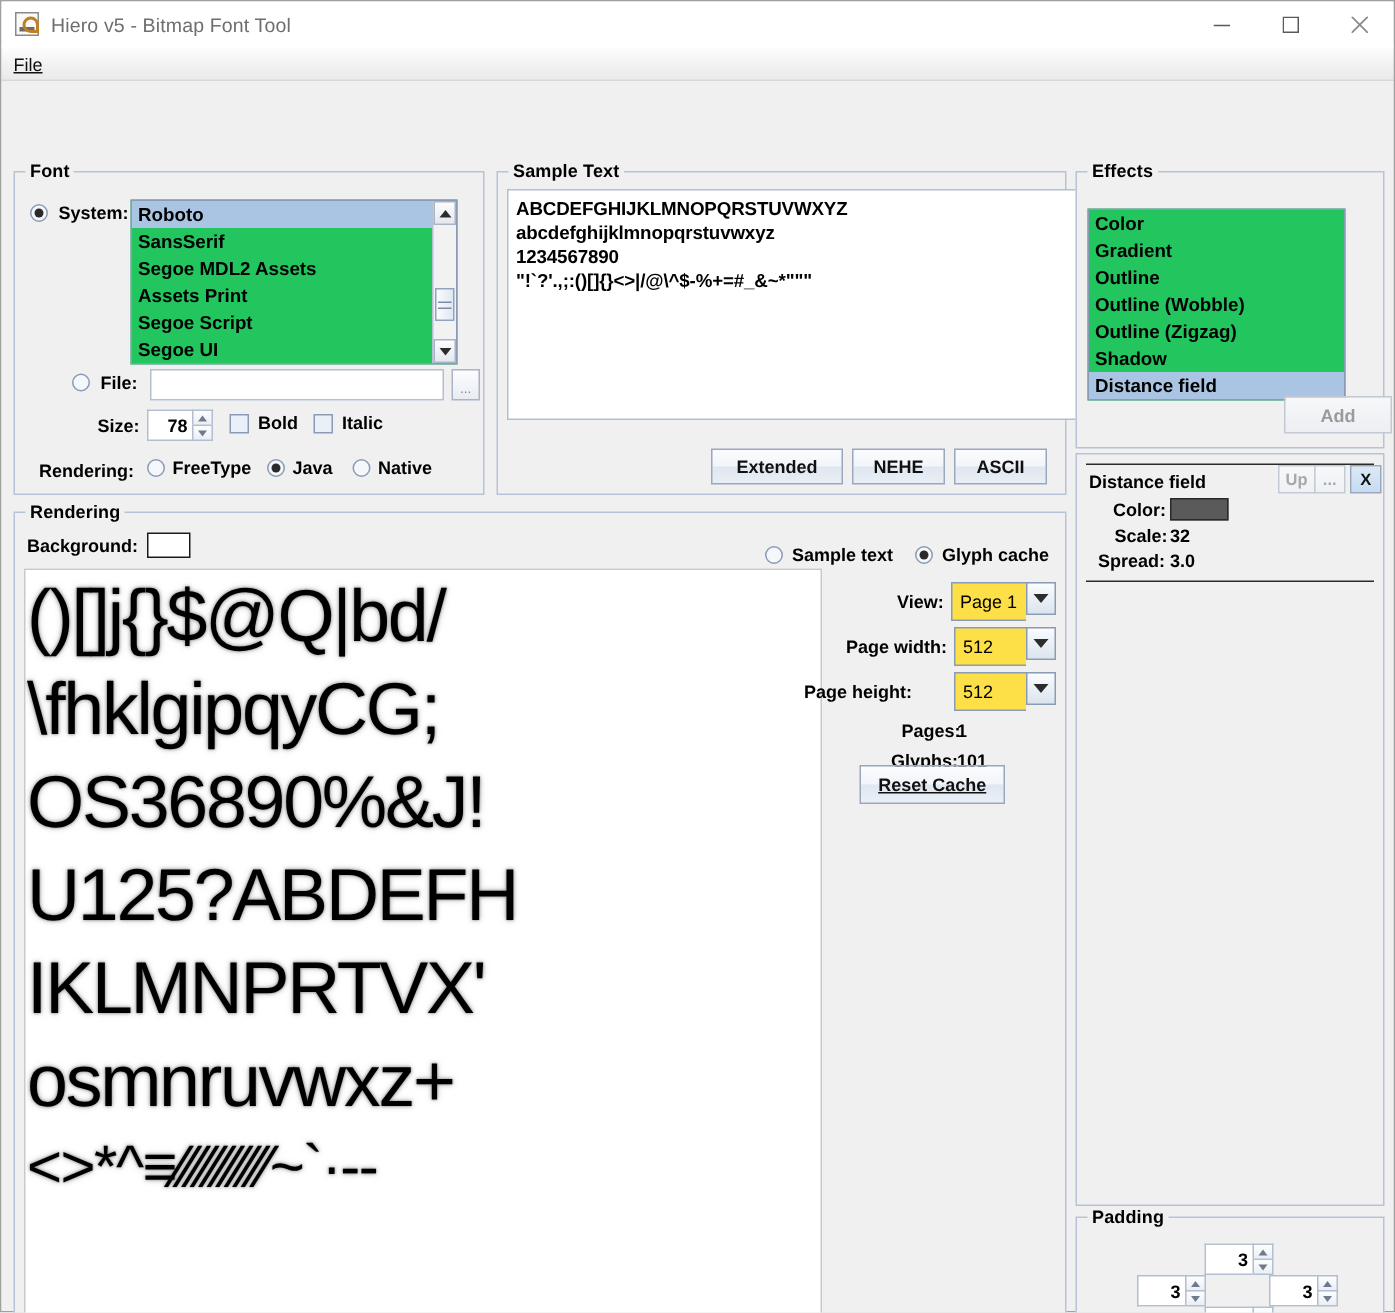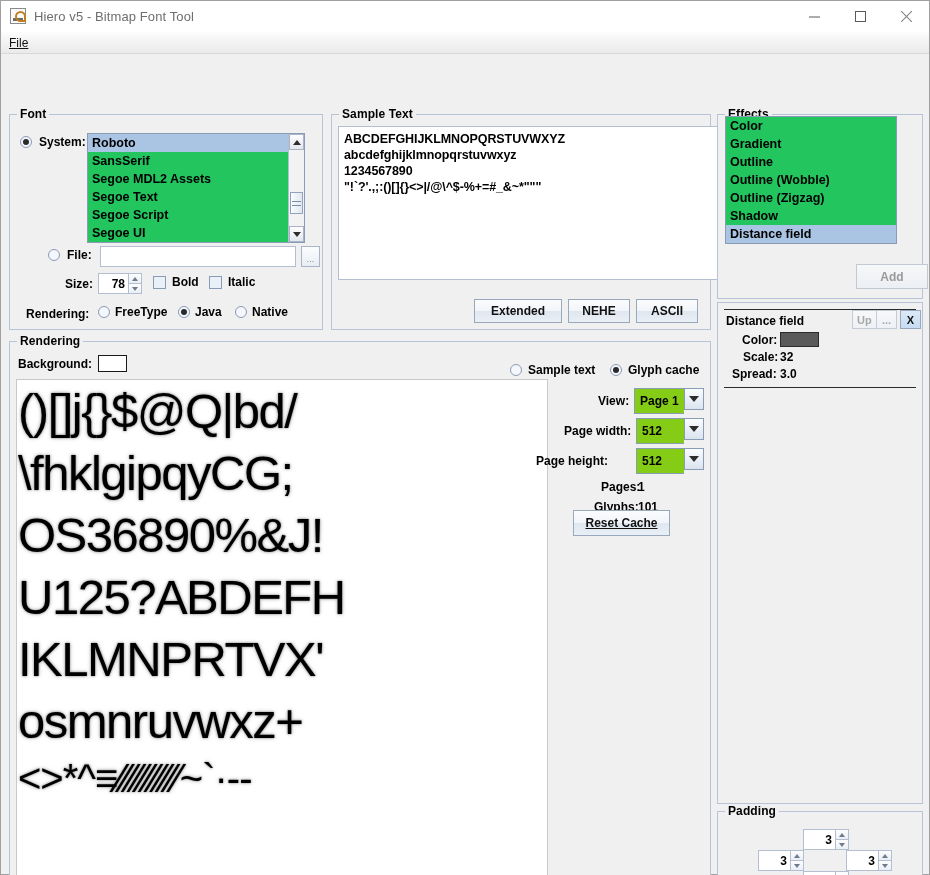--- a/index.html
+++ b/index.html
@@ -172,22 +172,22 @@
     font-size: 12px; font-weight: bold; color: #111;
     display: flex; align-items: center; justify-content: center;
     height: 24px; padding: 0 10px;
   }
   .btn.dis { color: #9a9a9a; border-color: #c3c9d2;
     background: linear-gradient(to bottom,#f6f7f9,#eceff3); }
 
   
   .combo { display: flex; height: 22px; }
   .combo .cv {
-    background: #84cc16; border: 1px solid #8a9bb5; border-right: none;
-    font-size: 12px; font-weight: bold; color: #000;
+    background: #fde047; border: 1px solid #8a9bb5; border-right: none;
+    font-size: 12px; font-weight: normal; color: #000;
     display: flex; align-items: center; padding: 12px 5px;
   }
   .combo .cb {
     width: 20px; border: 1px solid #8a9bb5;
     background: linear-gradient(to bottom,#fafcfe,#dbe4ee);
     display: flex; align-items: center; justify-content: center;
   }
   .cb .arr.dn { border-left-width:5px; border-right-width:5px; border-top-width:6px; }
 
   
@@ -279,21 +279,21 @@
 
       <div class="row" style="position:absolute;left:10px;top:20px;">
         <span class="radio on"></span>
         <span class="lbl" style="margin-left:7px;">System:</span>
       </div>
 
       <div class="listbox" style="position:absolute;left:77px;top:18px;width:218px;height:110px;">
         <div class="opt sel">Roboto</div>
         <div class="opt">SansSerif</div>
         <div class="opt">Segoe MDL2 Assets</div>
-        <div class="opt">Segoe Text</div>
+        <div class="opt">Assets Print</div>
         <div class="opt">Segoe Script</div>
         <div class="opt">Segoe UI</div>
         <div class="vscroll">
           <div class="vs-btn top">
               <span class="arr up"></span>
             </div>
           <div class="vs-thumb">
               <i></i>
             </div>
           <div class="vs-btn bot">
@@ -353,21 +353,21 @@
         <div>1234567890</div>
         <div>"!`?'.,;:()[]{}&lt;&gt;|/@\^$-%+=#_&amp;~*"""</div>
       </div>
       <div class="btn" style="position:absolute;left:142px;top:184px;width:88px;">Extended</div>
       <div class="btn" style="position:absolute;left:236px;top:184px;width:62px;">NEHE</div>
       <div class="btn" style="position:absolute;left:304px;top:184px;width:62px;">ASCII</div>
     </div>
 
     <div class="panel" id="effects-panel">
       <div class="legend">Effects</div>
-      <div class="listbox" style="position:absolute;left:7px;top:1px;width:172px;height:128px;">
+      <div class="listbox" style="position:absolute;left:7px;top:24px;width:172px;height:128px;">
         <div class="opt">Color</div>
         <div class="opt">Gradient</div>
         <div class="opt">Outline</div>
         <div class="opt">Outline (Wobble)</div>
         <div class="opt">Outline (Zigzag)</div>
         <div class="opt">Shadow</div>
         <div class="opt sel">Distance field</div>
       </div>
       <div class="btn dis" style="position:absolute;left:138px;top:149px;width:72px;height:25px;">Add</div>
     </div>

